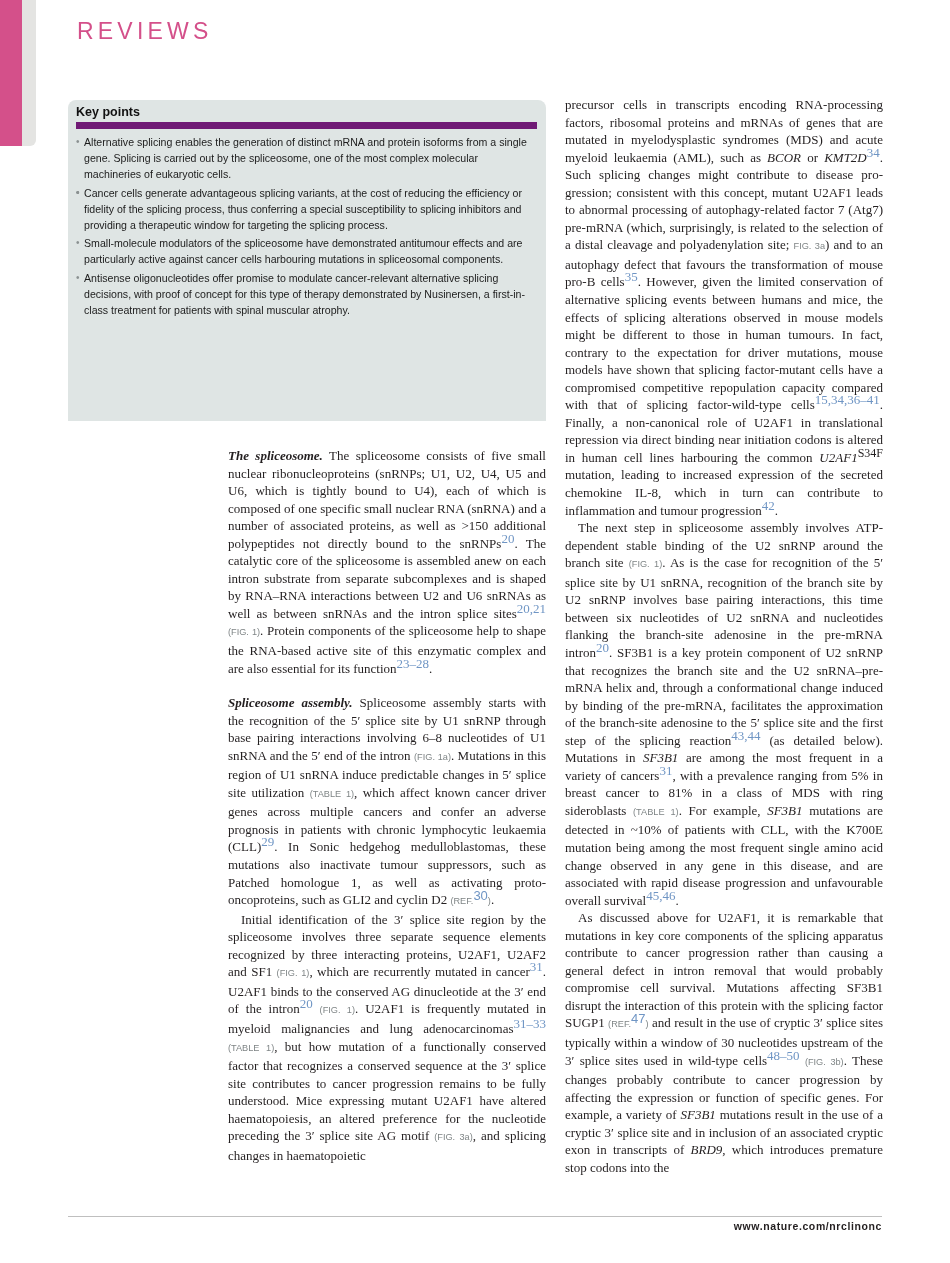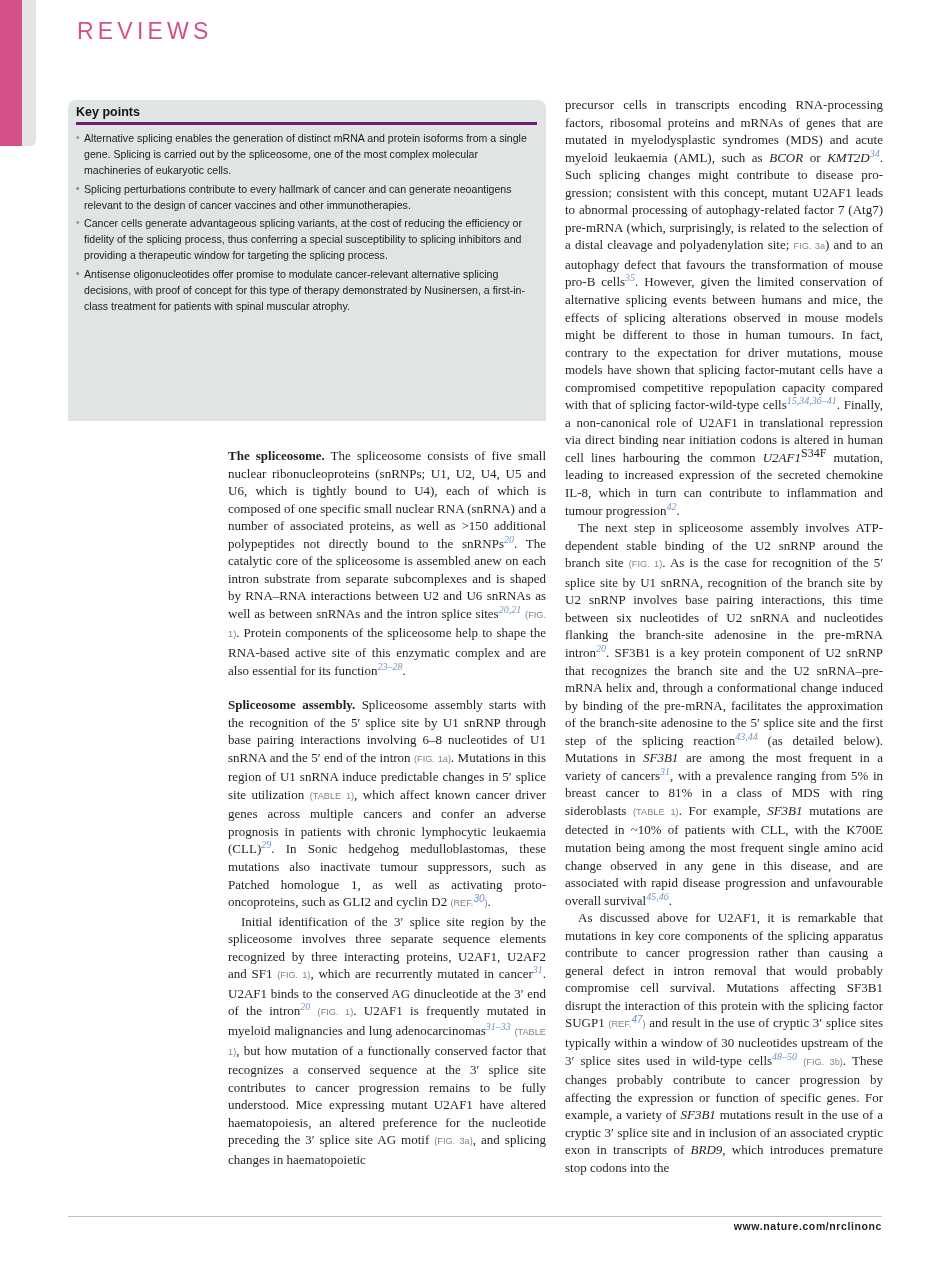--- a/index.html
+++ b/index.html
@@ -23,41 +23,41 @@
     font-size: 23px; letter-spacing: 4.2px; color: #d4508a; font-weight: normal; margin-left: 9px;
   }
   .keypoints {
     position: absolute; left: 68px; top: 100px; width: 478px; height: 321px;
     background: #dfe5e4; border-top-left-radius: 8px; border-top-right-radius: 8px;
     box-sizing: border-box; padding: 5px 9px 0 8px;
     font-family: "Liberation Sans", "DejaVu Sans", sans-serif;
   }
   .kp-title {
     font-size: 12.5px; font-weight: bold; color: #111;
-    padding-bottom: 3px; border-bottom: 3px solid #701a75; margin-bottom: 5px;
+    padding-bottom: 3px; border-bottom: 7px solid #701a75; margin-bottom: 5px;
   }
   .kp-list { list-style: none; margin: 0; padding: 0; }
   .kp-item {
     position: relative; padding-left: 8px; font-size: 10.6px; line-height: 16.2px;
     color: #1c1c1c; margin-bottom: 2px;
   }
   .kp-bullet {
     position: absolute; left: 0; top: 0; color: #8b9191; font-size: 10px;
   }
   .col {
     position: absolute; text-align: justify; font-size: 13px; line-height: 17.55px;
     hyphens: manual;
   }
   .col-left { left: 228px; top: 447px; width: 318px; }
   .col-right { left: 565px; top: 96px; width: 318px; }
   .col p { margin: 0; }
   .indent { text-indent: 1em; }
   .gap { margin-top: 17px !important; }
-  .head { font-weight: bold; }
-  .ref { color: #6f95c4; font-size: 10px; vertical-align: super; line-height: 0; font-style: italic; }
+  .head { font-weight: bold; font-style: italic; }
+  .ref { color: #6f95c4; font-size: 13px; vertical-align: super; line-height: 0; }
   .xref {
     font-family: "Liberation Sans", "DejaVu Sans", sans-serif; font-size: 9.2px;
     color: #7f8586;
   }
   i { }
   .sup-plain { font-size: 12px; vertical-align: super; line-height: 0; }
   .footer-rule {
     position: absolute; left: 68px; top: 1216px; width: 814px; height: 1px; background: #bfbfbf;
   }
   .footer-url {
@@ -72,23 +72,23 @@
 <div class="side-tab"></div>
 <div class="side-tab-pink"></div>
 
 <div class="section-label">REVIEWS</div>
 
 <div class="keypoints">
   <div class="kp-title">Key points</div>
   <ul class="kp-list">
     <li class="kp-item"><span class="kp-bullet">•</span><span>Alternative splicing enables the generation of distinct mRNA and protein isoforms from a single gene. Splicing is carried out by the spliceosome, one of the most complex molecular machineries of eukaryotic cells.</span></li>
     <li class="kp-item"><span class="kp-bullet">•</span></li>
-    <li class="kp-item"><span class="kp-bullet">•</span><span>Splicing perturbations contribute to every hallmark of cancer and can generate neoantigens relevant to the design of cancer vaccines and other immunotherapies.</span></li>
+    <li class="kp-item"><span class="kp-bullet">•</span></li>
     <li class="kp-item"><span class="kp-bullet">•</span><span>Cancer cells generate advantageous splicing variants, at the cost of reducing the efficiency or fidelity of the splicing process, thus conferring a special susceptibility to splicing inhibitors and providing a therapeutic window for targeting the splicing process.</span></li>
-    <li class="kp-item"><span class="kp-bullet">•</span></li>
+    <li class="kp-item"><span class="kp-bullet">•</span><span>Small-molecule modulators of the spliceosome have demonstrated antitumour effects and are particularly active against cancer cells harbouring mutations in spliceosomal components.</span></li>
     <li class="kp-item"><span class="kp-bullet">•</span><span>Antisense oligonucleotides offer promise to modulate cancer-relevant alternative splicing decisions, with proof of concept for this type of therapy demonstrated by Nusinersen, a first-in-class treatment for patients with spinal muscular atrophy.</span></li>
   </ul>
 </div>
 
 <div class="col col-left">
   <p><span class="head">The spliceosome.</span><span> The spliceosome consists of five small nuclear ribonucleoproteins (snRNPs; U1, U2, U4, U5 and U6, which is tightly bound to U4), each of which is composed of one specific small nuclear RNA (snRNA) and a number of associated proteins, as well as &gt;150 additional polypeptides not directly bound to the snRNPs</span><sup class="ref">20</sup><span>. The catalytic core of the spliceosome is assembled anew on each intron substrate from separate subcomplexes and is shaped by RNA–RNA interactions between U2 and U6 snRNAs as well as between snRNAs and the intron splice sites</span><sup class="ref">20,21</sup> <span class="xref">(<span>FIG. 1</span>)</span><span>. Protein components of the spliceosome help to shape the RNA-based active site of this enzymatic complex and are also essential for its function</span><sup class="ref">23–28</sup><span>.</span></p>
 
   <p class="gap"><span class="head">Spliceosome assembly.</span><span> Spliceosome assembly starts with the recognition of the 5′ splice site by U1 snRNP through base pairing interactions involving 6–8 nucleo­tides of U1 snRNA and the 5′ end of the intron </span><span class="xref">(<span>FIG. 1a</span>)</span><span>. Mutations in this region of U1 snRNA induce predict­able changes in 5′ splice site utilization </span><span class="xref">(<span>TABLE 1</span>)</span><span>, which affect known cancer driver genes across multiple can­cers and confer an adverse prognosis in patients with chronic lymphocytic leukaemia (CLL)</span><sup class="ref">29</sup><span>. In Sonic hedge­hog medulloblastomas, these mutations also inactivate tumour suppressors, such as Patched homologue 1, as well as activating proto-oncoproteins, such as GLI2 and cyclin D2 </span><span class="xref">(<span>REF.</span><sup class="ref">30</sup>)</span><span>.</span></p>
 
   <p class="indent"><span>Initial identification of the 3′ splice site region by the spliceosome involves three separate sequence elements recognized by three interacting proteins, U2AF1, U2AF2 and SF1 </span><span class="xref">(<span>FIG. 1</span>)</span><span>, which are recurrently mutated in can­cer</span><sup class="ref">31</sup><span>. U2AF1 binds to the conserved AG dinucleotide at the 3′ end of the intron</span><sup class="ref">20</sup> <span class="xref">(<span>FIG. 1</span>)</span><span>. U2AF1 is frequently mutated in myeloid malignancies and lung adenocarci­nomas</span><sup class="ref">31–33</sup> <span class="xref">(<span>TABLE 1</span>)</span><span>, but how mutation of a functionally conserved factor that recognizes a conserved sequence at the 3′ splice site contributes to cancer progression remains to be fully understood. Mice expressing mutant U2AF1 have altered haematopoiesis, an altered prefer­ence for the nucleotide preceding the 3′ splice site AG motif </span><span class="xref">(<span>FIG. 3a</span>)</span><span>, and splicing changes in haematopoietic</span></p>

